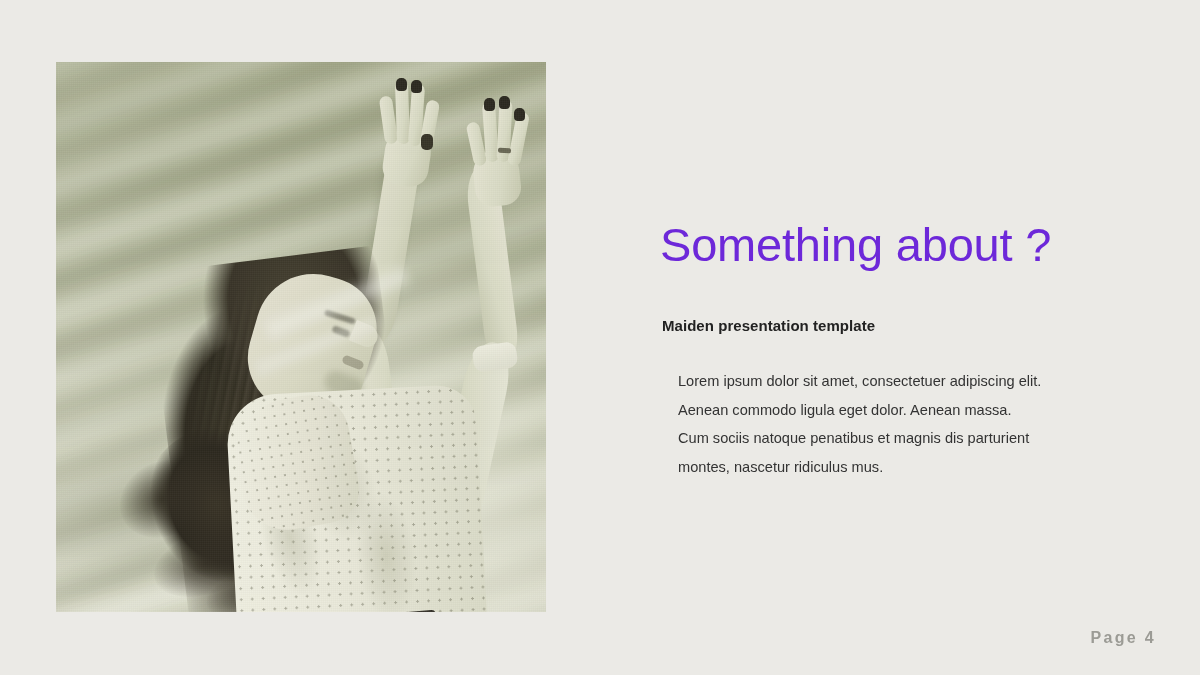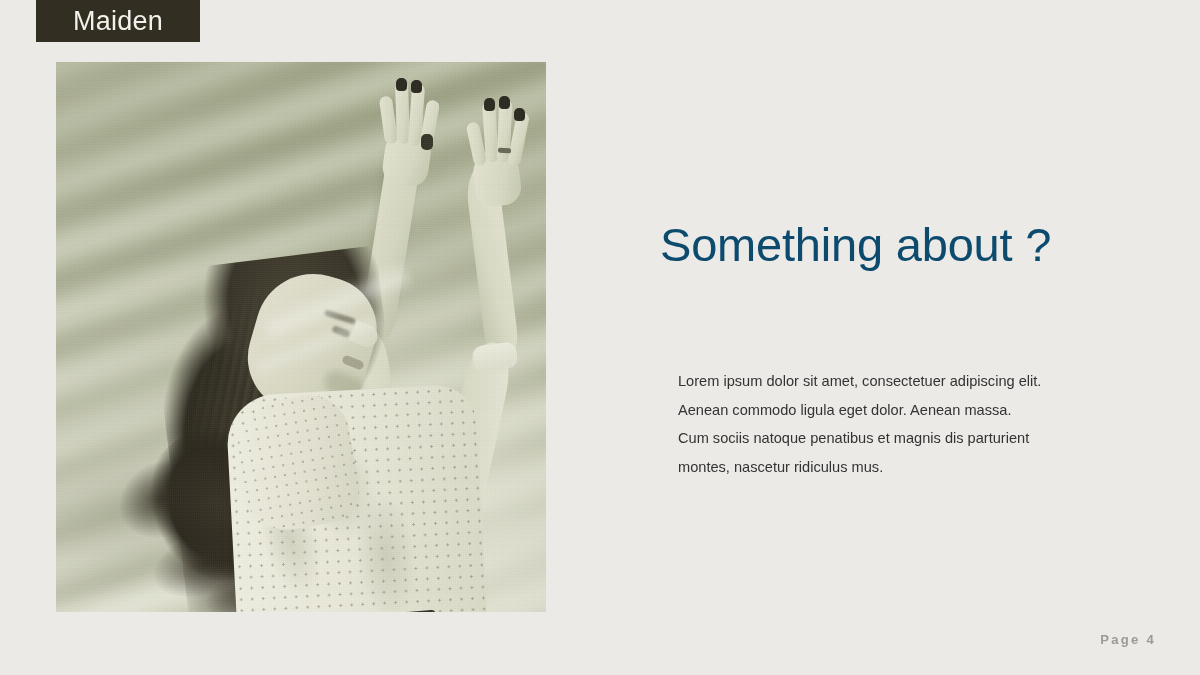--- a/index.html
+++ b/index.html
@@ -397,21 +397,21 @@
   .text-col {
     position: absolute;
     left: 660px;
     top: 218px;
     width: 420px;
   }
   .main-heading {
     margin: 0;
     font-size: 47px;
     font-weight: 400;
-    color: #0c4a6e;
+    color: #6d28d9;
     line-height: 1.14;
     letter-spacing: -0.2px;
     font-family: "Liberation Sans", sans-serif;
   }
   .subheading {
     margin: 0;
     position: absolute;
     top: 99px;
     left: 2px;
     font-size: 15px;
@@ -430,35 +430,32 @@
     line-height: 28.6px;
     color: #333333;
     font-family: "Liberation Sans", sans-serif;
   }
 
   
   .page-footer {
     position: absolute;
     right: 44px;
     bottom: 28px;
-    font-size: 13px;
+    font-size: 16px;
     font-weight: 700;
     letter-spacing: 2.3px;
     color: #9b9b95;
     font-family: "Liberation Sans", sans-serif;
   }
 </style>
 </head>
 <body>
 
 <div class="slide">
 
-  <div class="title-badge">
-    <span class="title-badge-label">Maiden</span>
-  </div>
 
   <div class="photo-frame">
     <div class="photo">
       <div class="wall"></div>
       <div class="blinds"></div>
       <div class="blinds b2"></div>
       <div class="wall-glow"></div>
       <div class="floor-shadow"></div>
 
       <div class="figure">
@@ -522,18 +519,19 @@
 
       </div>
 
       <div class="photo-tone"></div>
       <div class="photo-grain"></div>
     </div>
   </div>
 
   <div class="text-col">
     <h1 class="main-heading">Something about ?</h1>
+    <p class="subheading">Maiden presentation template</p>
     <p class="body-text">Lorem ipsum dolor sit amet, consectetuer adipiscing elit. Aenean commodo ligula eget dolor. Aenean massa. Cum sociis natoque penatibus et magnis dis parturient montes, nascetur ridiculus mus.</p>
   </div>
 
   <div class="page-footer">Page 4</div>
 
 </div>
 
 </body></html>

